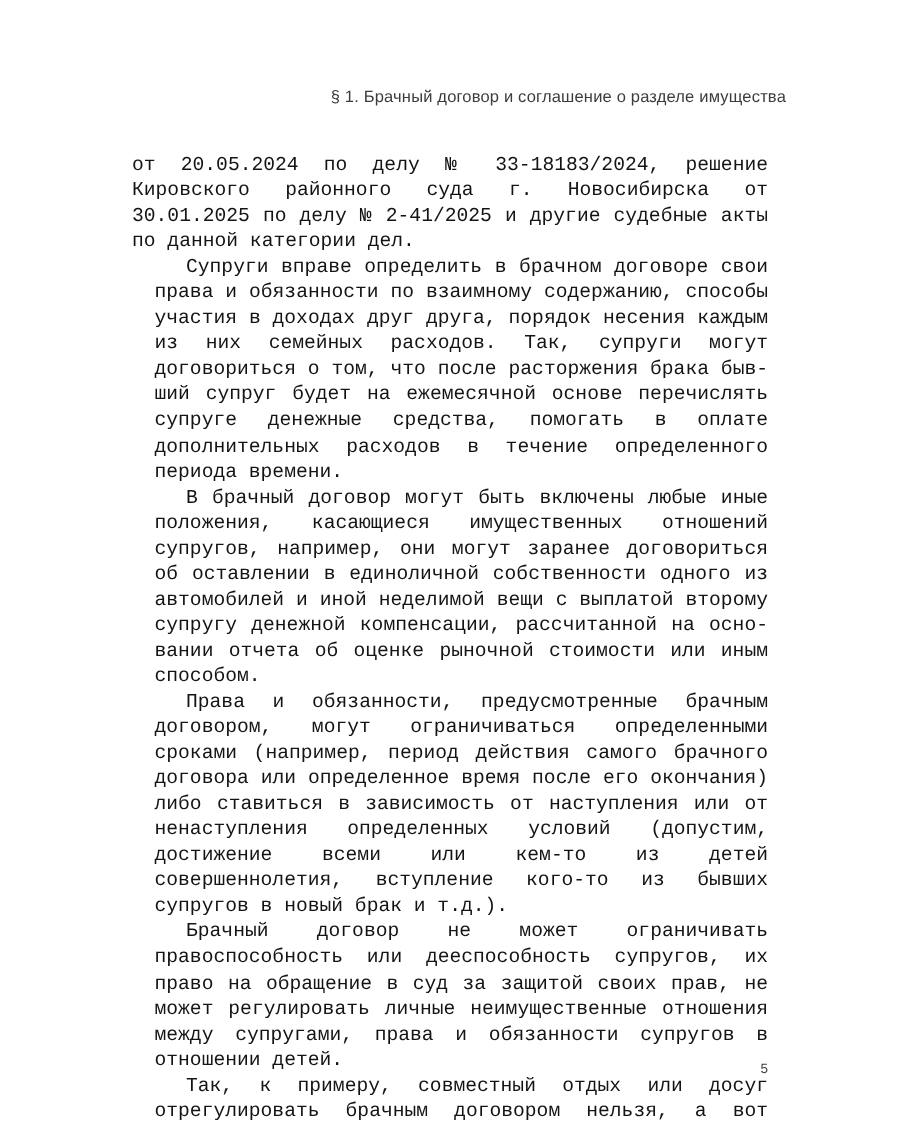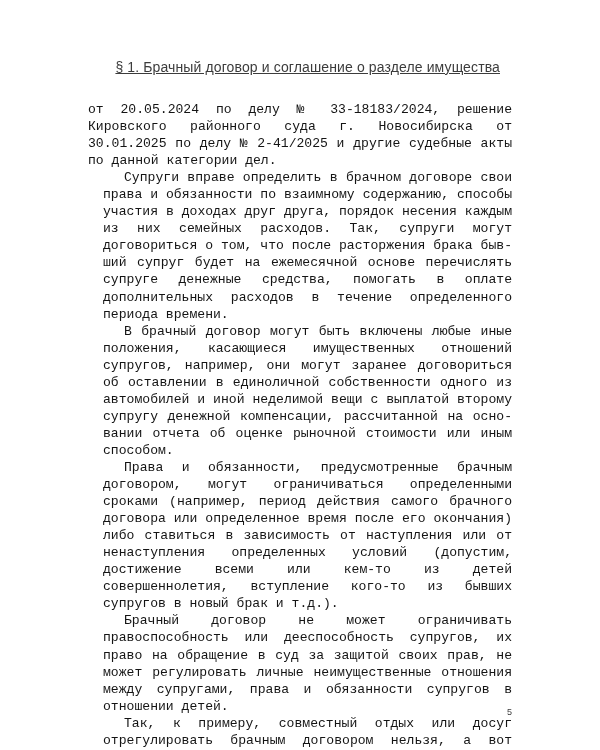--- a/index.html
+++ b/index.html
@@ -16,29 +16,28 @@
   }
   .page {
     position: relative;
     width: 600px;
     height: 750px;
     box-sizing: border-box;
   }
   .running-head {
     position: absolute;
     top: 59px;
-    left: 76px;
+    left: 100px;
     width: 424px;
     text-align: right;
     font-family: "Liberation Sans", sans-serif;
-    font-size: 14px;
+    font-size: 11px;
     letter-spacing: 0.12px;
     color: #3c3c3c;
     white-space: nowrap;
-    text-decoration: underline;
   }
   .body-text {
     position: absolute;
     top: 101px;
     left: 88px;
     width: 424px;
   }
   .para {
     margin: 0;
     font-size: 13.1px;

